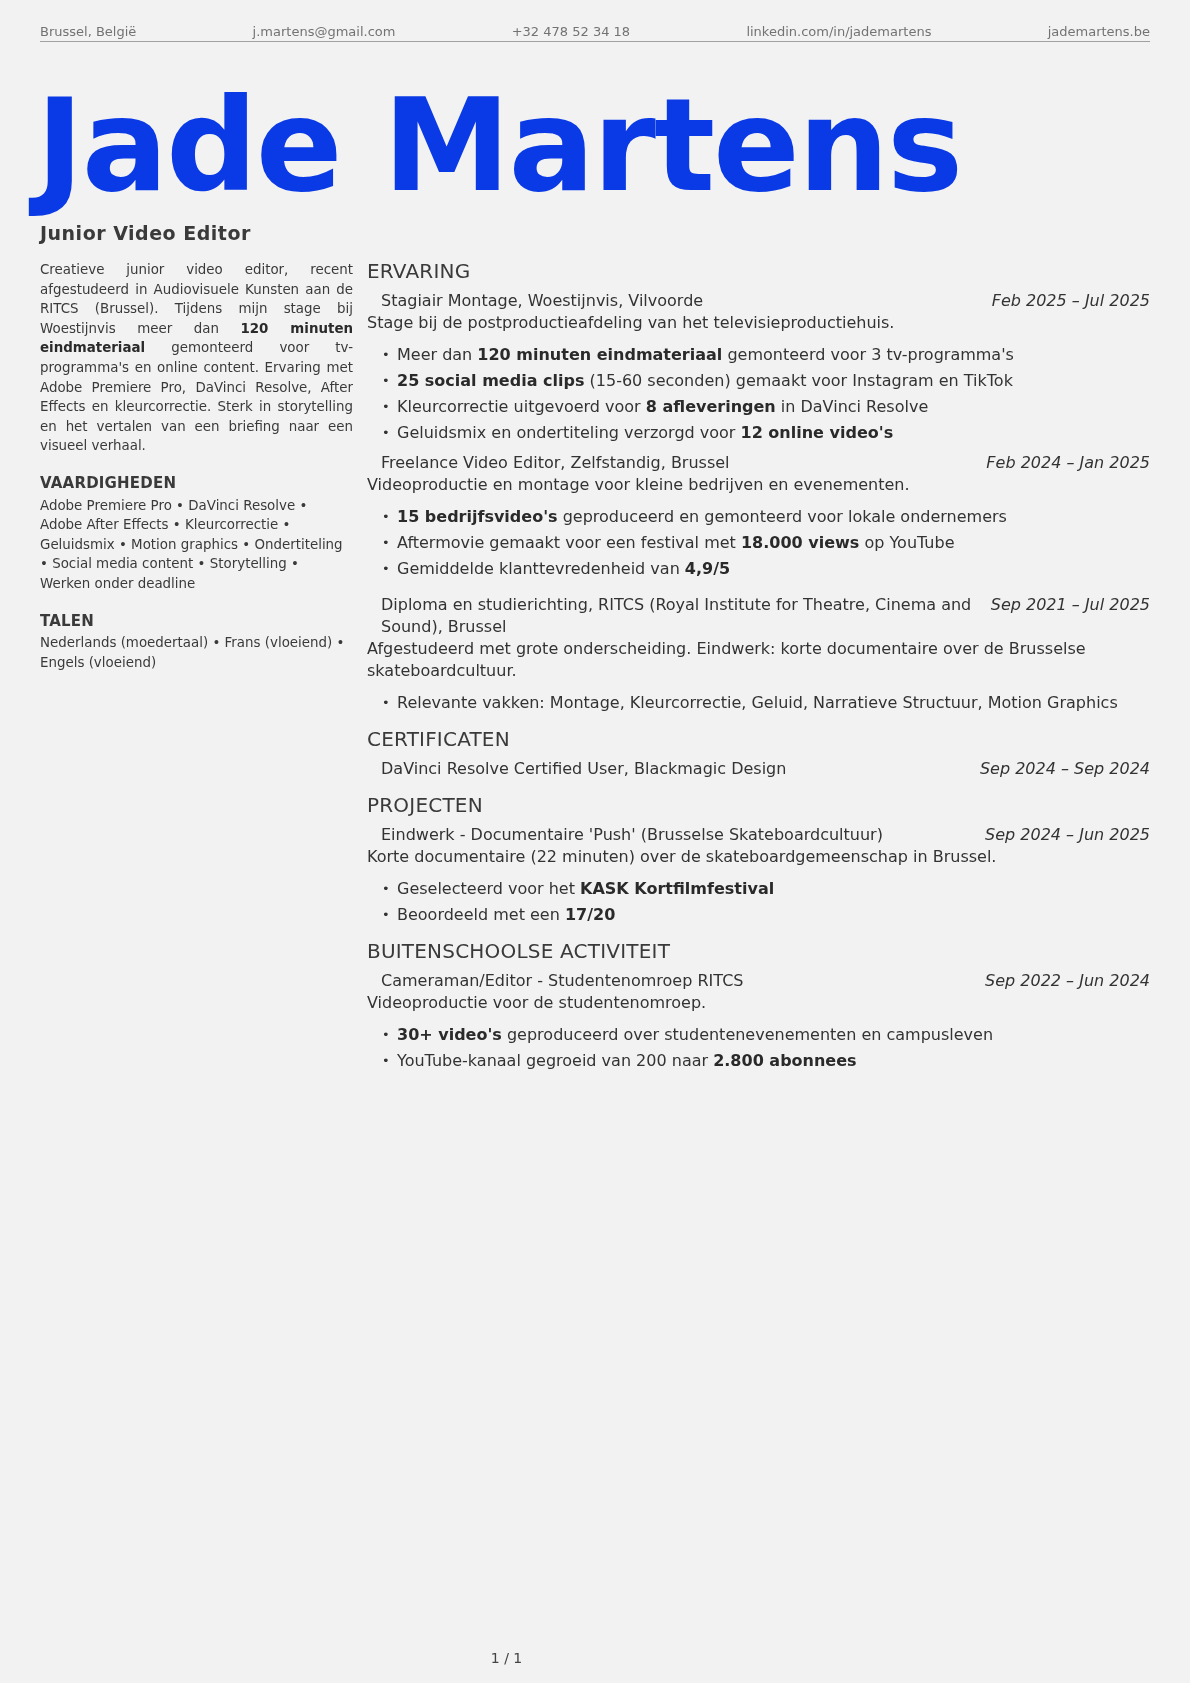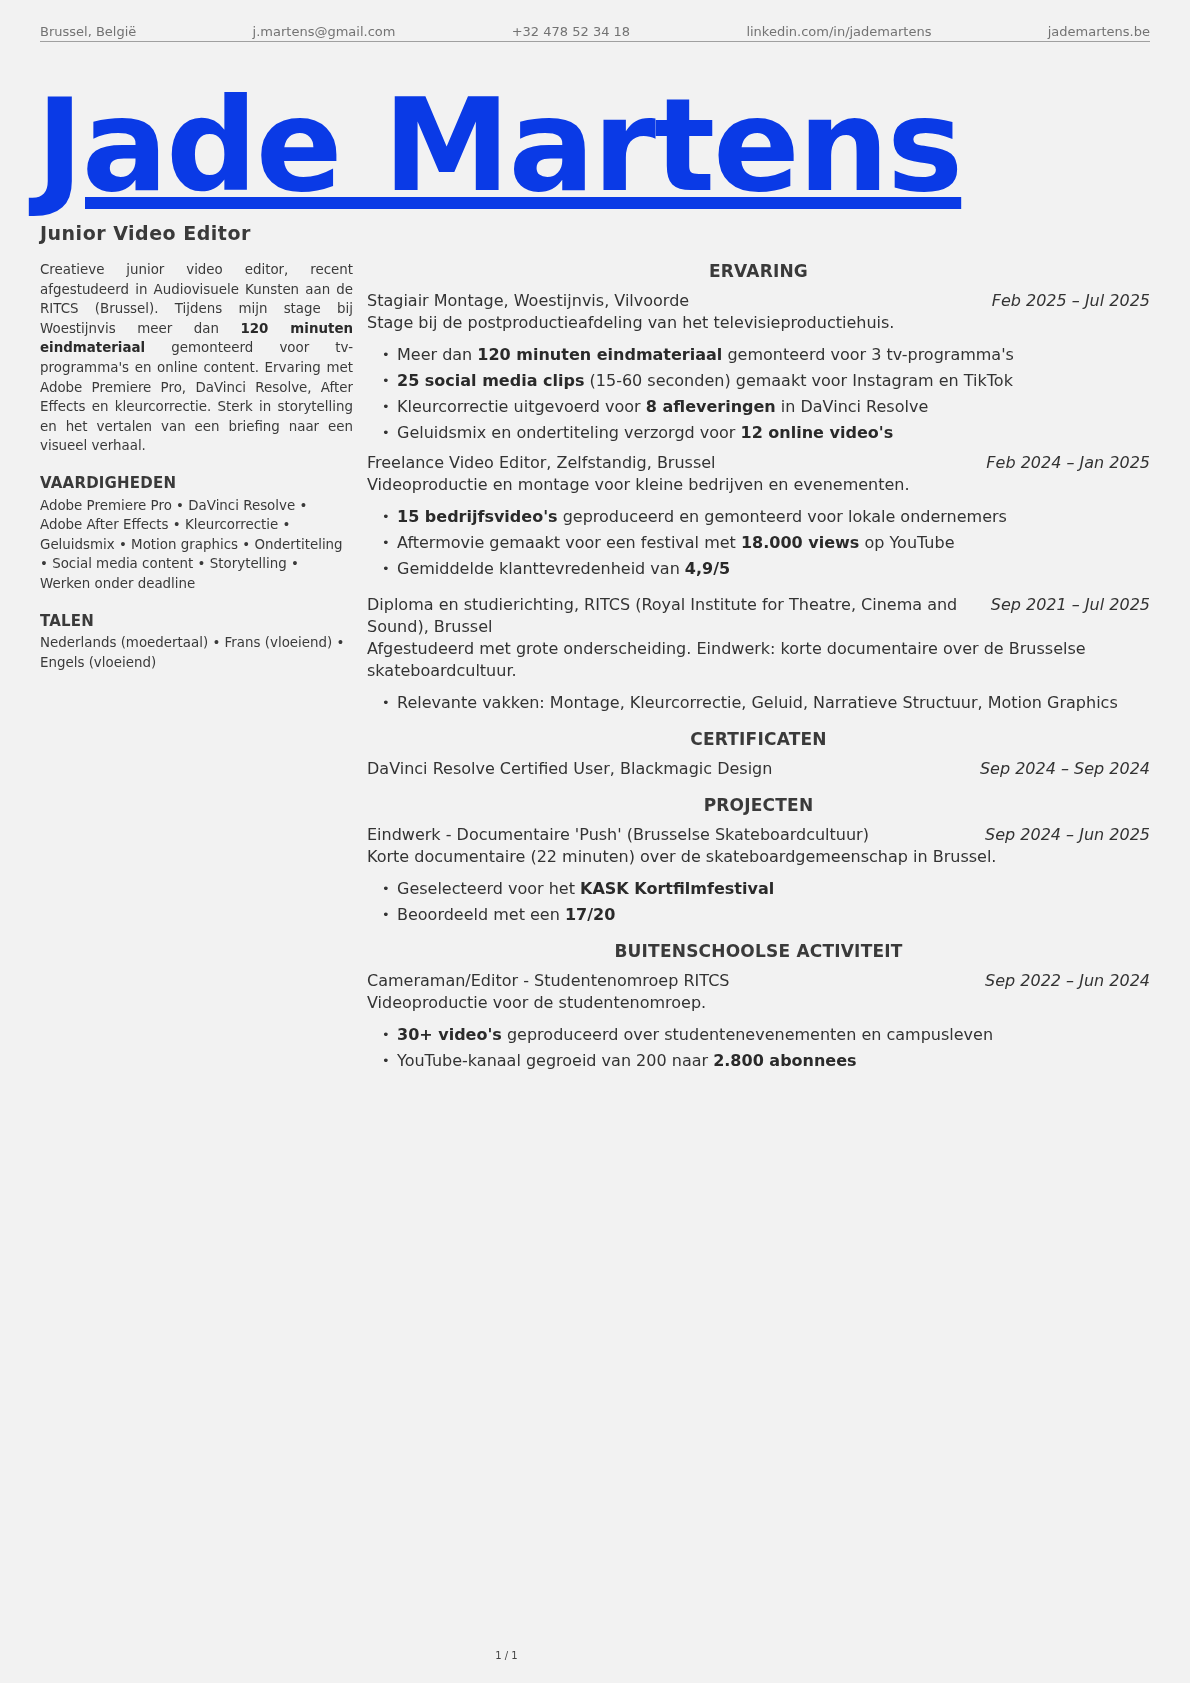--- a/index.html
+++ b/index.html
@@ -15,54 +15,54 @@
     position: absolute; left: 40px; top: 24px; width: 1110px;
     display: flex; justify-content: space-between;
     font-size: 13px; color: #737373;
     padding-bottom: 2px;
     border-bottom: 1.5px solid #a0a0a0;
   }
   .name {
     position: absolute; left: 36px; top: 82px;
     font-family: "DejaVu Sans", sans-serif;
     font-weight: bold; font-size: 128px; line-height: 1;
-    color: #0a3ae6; letter-spacing: -2px; margin: 0; text-decoration: underline;
+    color: #0a3ae6; letter-spacing: -2px; margin: 0;
   }
   .subtitle {
     position: absolute; left: 40px; top: 222px;
     font-weight: bold; font-size: 19px; letter-spacing: 0.5px; color: #3a3a3a; margin: 0;
   }
   .left-col {
     position: absolute; left: 40px; top: 260px; width: 313px;
     font-size: 13.4px; line-height: 19.6px; color: #3a3a3a;
   }
   .left-col p { margin: 0; text-align: justify; }
   .left-col h3 {
     font-size: 15px; font-weight: bold; margin: 18px 0 2px 0; color: #3a3a3a; letter-spacing: 0.2px;
   }
   .right-col {
     position: absolute; left: 367px; top: 260px; width: 783px;
     font-size: 16px; line-height: 22px; color: #333;
   }
   .section-title {
-    font-size: 17px; font-weight: bold; margin: 0 0 8px 0; letter-spacing: 0.2px; color: #3a3a3a; text-align: center;
+    font-size: 20px; font-weight: normal; margin: 0 0 8px 0; letter-spacing: 0.2px; color: #3a3a3a;
   }
   .entry { margin-bottom: 8px; }
-  .entry-head { display: flex; justify-content: space-between; align-items: flex-start; }
+  .entry-head { display: flex; justify-content: space-between; align-items: flex-start; margin-left: 14px; }
   .entry-title { flex: 1; }
   .entry-date { font-style: italic; font-size: 16px; white-space: nowrap; margin-left: 16px; color: #333; text-align: center; }
   .entry-desc { margin: 0; }
   ul.bullets { margin: 10px 0 0 0; padding-left: 30px; list-style: none; }
   ul.bullets li { position: relative; margin-bottom: 4px; }
   ul.bullets li::before { content: "•"; position: absolute; left: -15px; font-size: 13px; }
   b { color: #2a2a2a; }
   .section { margin-bottom: 14px; }
   .page-num {
     position: absolute; left: 0; width: 1013px; top: 1650px; text-align: center;
-    font-size: 10px; color: #444;
+    font-size: 14px; color: #444;
   }
 </style>
 </head>
 <body>
 
 <div class="contact-bar">
   <span>Brussel, België</span>
   <span>j.martens@gmail.com</span>
   <span>+32 478 52 34 18</span>
   <span>linkedin.com/in/jademartens</span>

